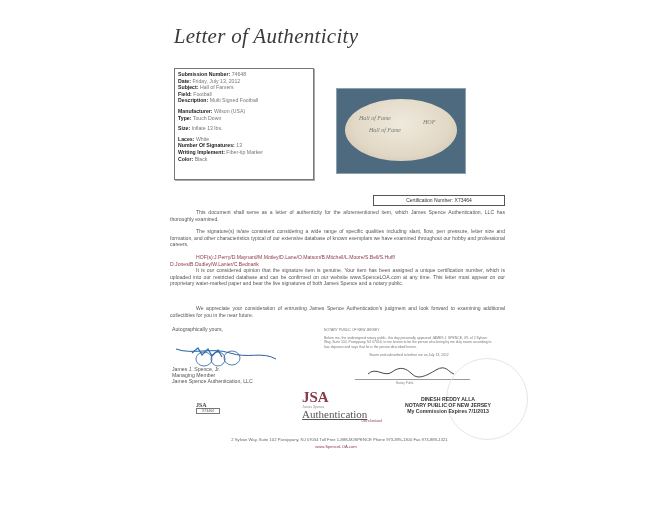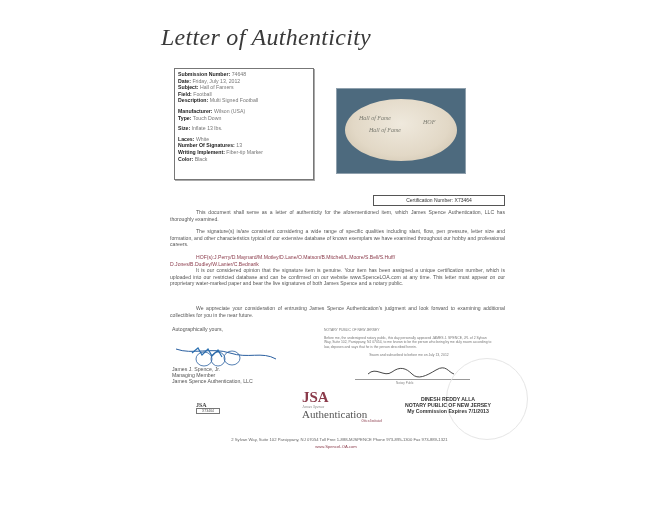--- a/index.html
+++ b/index.html
@@ -3,21 +3,21 @@
 <meta charset="utf-8">
 <style>
   html, body { margin:0; padding:0; }
   body {
     width:672px; height:510px; background:#ffffff; position:relative; overflow:hidden;
     font-family:"Liberation Sans", sans-serif; color:#333;
   }
   .title {
     position:absolute; left:0; width:532px; top:24px; text-align:center;
     font-family:"Liberation Serif", "DejaVu Serif", serif; font-style:italic;
-    font-size:24px; color:#3a3a3a; letter-spacing:0.3px;
+    font-size:21px; color:#3a3a3a; letter-spacing:0.3px;
   }
   .info-box {
     position:absolute; left:174px; top:68px; width:140px; height:112px;
     border:1px solid #777; box-shadow:1px 1px 0 #aaa; background:#fff;
     font-size:5.2px; line-height:6.6px; padding:2px 3px; box-sizing:border-box;
   }
   .info-box .row { white-space:nowrap; overflow:hidden; }
   .info-box .lbl { font-weight:bold; color:#222; }
   .info-box .val { color:#777; }
   .info-box .gap { height:4px; }
@@ -44,21 +44,21 @@
   .sigline { position:absolute; left:172px; top:345px; width:110px; height:22px; }
   .notary-block { position:absolute; left:324px; top:328px; width:170px; font-size:3.4px; line-height:4.6px; color:#777; }
   .notary-sig { position:absolute; left:366px; top:364px; width:90px; height:16px; }
   .notary-line { position:absolute; left:355px; top:379px; width:115px; border-top:1px solid #999; }
   .jsa-small { position:absolute; left:196px; top:402px; width:30px; height:16px; }
   .jsa-small .jsa { font-family:"Liberation Serif", serif; font-size:6px; color:#444; font-weight:bold; }
   .jsa-small .num { border:1px solid #777; font-size:3.5px; text-align:center; color:#555; width:22px; }
   .jsa-logo { position:absolute; left:302px; top:390px; width:80px; height:42px; }
   .jsa-logo .big { font-family:"Liberation Serif", serif; font-size:15px; color:#8a3a4a; font-weight:bold; line-height:14px; }
   .jsa-logo .sub { font-family:"Liberation Serif", serif; font-size:4px; color:#888; font-style:italic; }
-  .jsa-logo .auth { font-family:"Liberation Serif", serif; font-size:11px; color:#555; line-height:10px; }
+  .jsa-logo .auth { font-family:"Liberation Serif", serif; font-size:11px; color:#555; line-height:10px;text-decoration:underline; }
   .jsa-logo .tag { font-family:"Liberation Serif", serif; font-size:3.5px; color:#8a3a4a; text-align:right; }
   .stamp { position:absolute; left:398px; top:396px; width:100px; font-size:5.2px; line-height:6.2px; text-align:center; font-weight:bold; color:#333; }
   .seal { position:absolute; left:446px; top:358px; width:80px; height:80px; border-radius:50%; border:1px solid #e6e6e6; }
   .footer { position:absolute; left:172px; top:437px; width:335px; font-size:4.2px; color:#666; text-align:center; white-space:nowrap; }
   .footer-url { position:absolute; left:0; width:672px; top:444px; font-size:4.2px; color:#8a3a4a; text-align:center; }
 </style>
 </head>
 <body>
 
 <div class="title">Letter of Authenticity</div>

